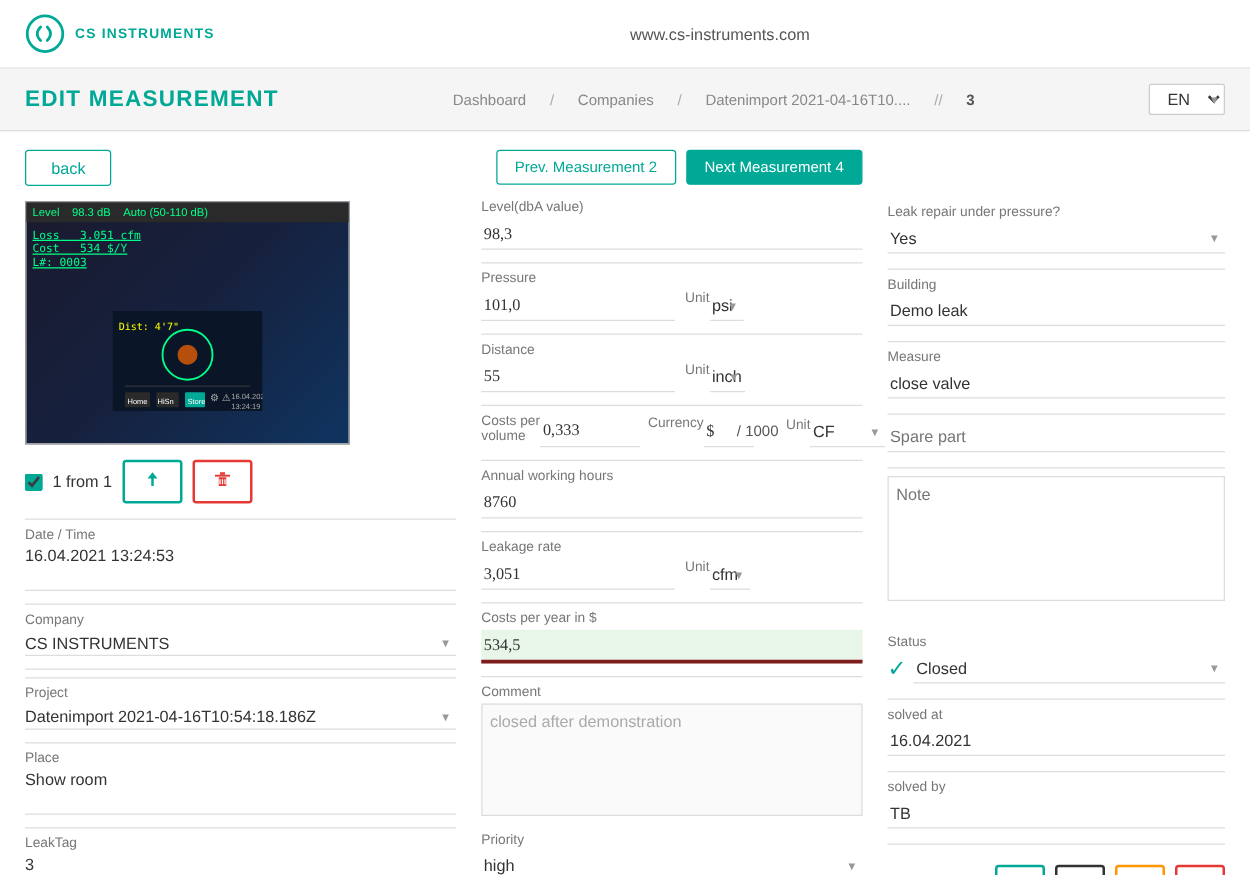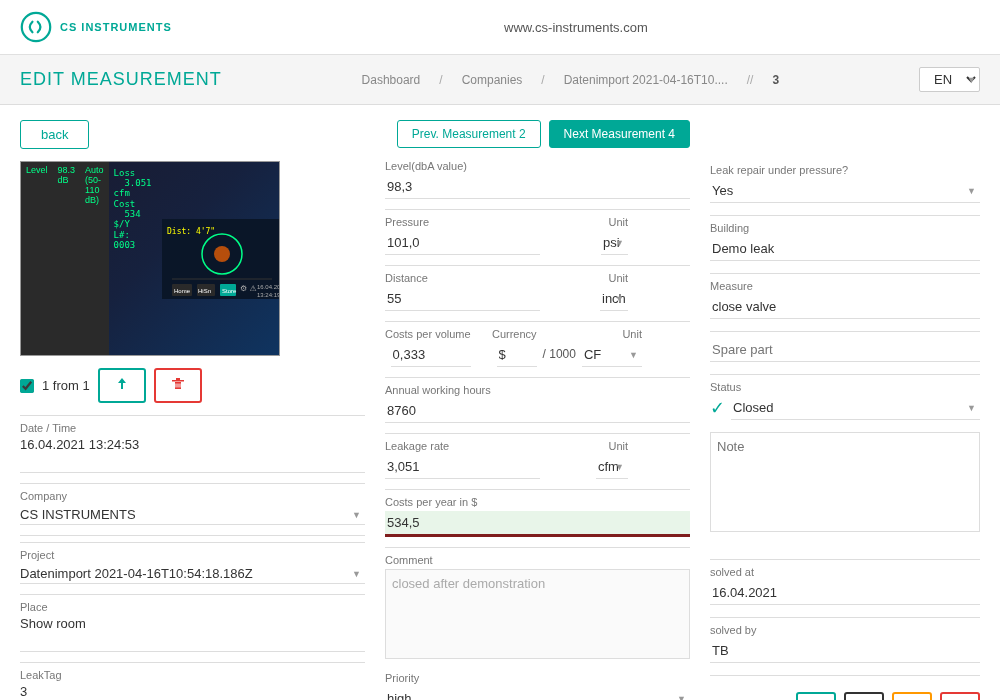--- a/index.html
+++ b/index.html
@@ -7,39 +7,39 @@
 
     
     .header { display: flex; align-items: center; padding: 10px 20px; border-bottom: 1px solid #e0e0e0; height: 55px; }
     .logo { display: flex; align-items: center; gap: 8px; }
     .logo-icon { width: 32px; height: 32px; }
     .logo-text { font-size: 11px; color: #00a896; font-weight: bold; letter-spacing: 1px; }
     .header-url { flex: 1; text-align: center; color: #555; font-size: 13px; }
 
     
     .breadcrumb-bar { background: #f5f5f5; padding: 12px 20px; display: flex; align-items: center; justify-content: space-between; border-bottom: 1px solid #ddd; }
-    .page-title { color: #00a896; font-size: 18px; font-weight: normal; letter-spacing: 1px; }
+    .page-title { color: #00a896; font-size: 18px; font-weight: bold; letter-spacing: 1px; }
     .breadcrumb { display: flex; align-items: center; gap: 19px; color: #888; font-size: 12px; }
     .breadcrumb span { color: #888; }
     .breadcrumb .bc-sep { color: #aaa; }
     .breadcrumb .bc-num { color: #555; font-weight: bold; }
     .lang-select { background: #fff; border: 1px solid #ccc; padding: 3px 10px; font-size: 13px; color: #333; cursor: pointer; border-radius: 2px; }
 
     
     .main { display: flex; padding: 15px 20px; gap: 20px; height: calc(700px - 55px - 50px); overflow-y: auto; }
 
     
     .left-col { width: 345px; flex-shrink: 0; }
     .back-btn { border: 1px solid #00a896; color: #00a896; background: #fff; padding: 6px 20px; font-size: 13px; cursor: pointer; border-radius: 3px; margin-bottom: 12px; }
 
     .device-image { width: 260px; height: 195px; background: #222; border: 1px solid #999; position: relative; overflow: hidden; margin-bottom: 12px; }
-    .device-screen { width: 100%; height: 100%; background: linear-gradient(135deg, #1a1a2e 0%, #16213e 50%, #0f3460 100%); display: flex; flex-direction: row; }
+    .device-screen { width: 100%; height: 100%; background: linear-gradient(135deg, #1a1a2e 0%, #16213e 50%, #0f3460 100%); display: flex; flex-direction: column; }
     .device-header-bar { background: #2a2a2a; padding: 3px 5px; font-size: 9px; color: #00ff88; display: flex; gap: 10px; }
     .device-data { padding: 5px; color: #00ff88; font-size: 9px; font-family: monospace; }
-    .device-data div { margin: 1px 0; }
+    .device-data div { margin: 1px 0; text-decoration: underline; }
 
     .checkbox-row { display: flex; align-items: center; gap: 8px; margin-bottom: 12px; }
     .checkbox-row input[type="checkbox"] { accent-color: #00a896; width: 14px; height: 14px; }
     .action-btns { display: flex; gap: 8px; }
     .upload-btn { border: 2px solid #00a896; background: #fff; padding: 6px 14px; cursor: pointer; border-radius: 3px; }
     .upload-btn svg { fill: #00a896; }
     .delete-btn { border: 2px solid #e53935; background: #fff; padding: 6px 14px; cursor: pointer; border-radius: 3px; }
     .delete-btn svg { fill: #e53935; }
 
     .field-group { margin-bottom: 10px; }
@@ -50,24 +50,24 @@
     .select-wrapper::after { content: '▼'; position: absolute; right: 4px; top: 50%; transform: translateY(-50%); font-size: 9px; color: #999; pointer-events: none; }
 
     
     .mid-col { flex: 1; min-width: 270px; }
     .nav-btns { display: flex; gap: 8px; margin-bottom: 12px; justify-content: flex-end; }
     .prev-btn { border: 1px solid #00a896; color: #00a896; background: #fff; padding: 6px 14px; font-size: 12px; cursor: pointer; border-radius: 3px; }
     .next-btn { border: 1px solid #00a896; color: #fff; background: #00a896; padding: 6px 14px; font-size: 12px; cursor: pointer; border-radius: 3px; }
 
     .form-row { margin-bottom: 10px; }
     .form-label { font-size: 11px; color: #777; margin-bottom: 3px; }
-    .form-input { width: 100%; border: none; border-bottom: 1px solid #ddd; padding: 4px 2px; font-size: 13px; color: #333; background: transparent; outline: none; }
+    .form-input { width: 100%; border: none; border-bottom: 1px solid #ddd; padding: 4px 2px; font-size: 13px; color: #333; background: transparent; outline: none; font-family: Liberation Serif, serif; }
     .form-input-group { display: flex; gap: 8px; align-items: flex-end; }
     .form-input-group .form-input { flex: 1; }
-    .form-input-sub { display: flex; flex-direction: column; min-width: 80px; align-items: flex-end; }
+    .form-input-sub { display: flex; flex-direction: row; min-width: 80px; }
     .form-input-sub .form-label { font-size: 11px; color: #777; margin-bottom: 3px; }
     .form-select { border: none; border-bottom: 1px solid #ddd; font-size: 13px; color: #333; background: transparent; padding: 4px 2px; outline: none; cursor: pointer; appearance: none; width: 100%; }
     .select-wrap { position: relative; }
     .select-wrap::after { content: '▼'; position: absolute; right: 4px; top: 50%; transform: translateY(-50%); font-size: 9px; color: #999; pointer-events: none; }
 
     .cost-row { display: flex; gap: 6px; align-items: flex-end; margin-bottom: 10px; }
     .cost-row .form-input-sub { min-width: 60px; }
     .slash-1000 { font-size: 12px; color: #555; padding-bottom: 6px; white-space: nowrap; }
 
     .textarea-field { width: 100%; border: 1px solid #ddd; padding: 6px; font-size: 13px; color: #aaa; background: #fafafa; height: 90px; resize: none; outline: none; font-family: Arial, sans-serif; }
@@ -377,34 +377,34 @@
       <input class="right-input" type="text" value="close valve" style="">
     </div>
     <hr class="divider">
 
     <div class="right-field">
       <input class="right-input" type="text" placeholder="Spare part" style="">
     </div>
     <hr class="divider">
 
     <div class="right-field">
+      <textarea class="note-area" placeholder="Note" style=""></textarea>
+    </div>
+
+    <div class="right-field">
       <div class="right-label">Status</div>
       <div class="status-row">
         <span class="status-check">✓</span>
         <div class="right-select-wrap" style="flex:1">
           <select class="right-select">
             <option>Closed</option><option>Open</option>
           </select>
         </div>
       </div>
     </div>
-
-    <div class="right-field">
-      <textarea class="note-area" placeholder="Note" style=""></textarea>
-    </div>
     <hr class="divider">
 
     <div class="right-field">
       <div class="right-label">solved at</div>
       <input class="right-input" type="text" value="16.04.2021" style="">
     </div>
     <hr class="divider">
 
     <div class="right-field">
       <div class="right-label">solved by</div>

